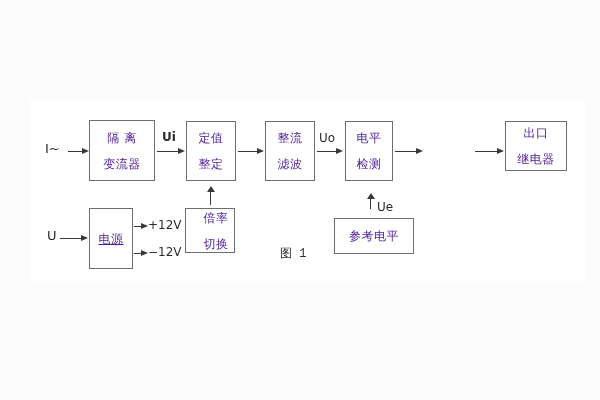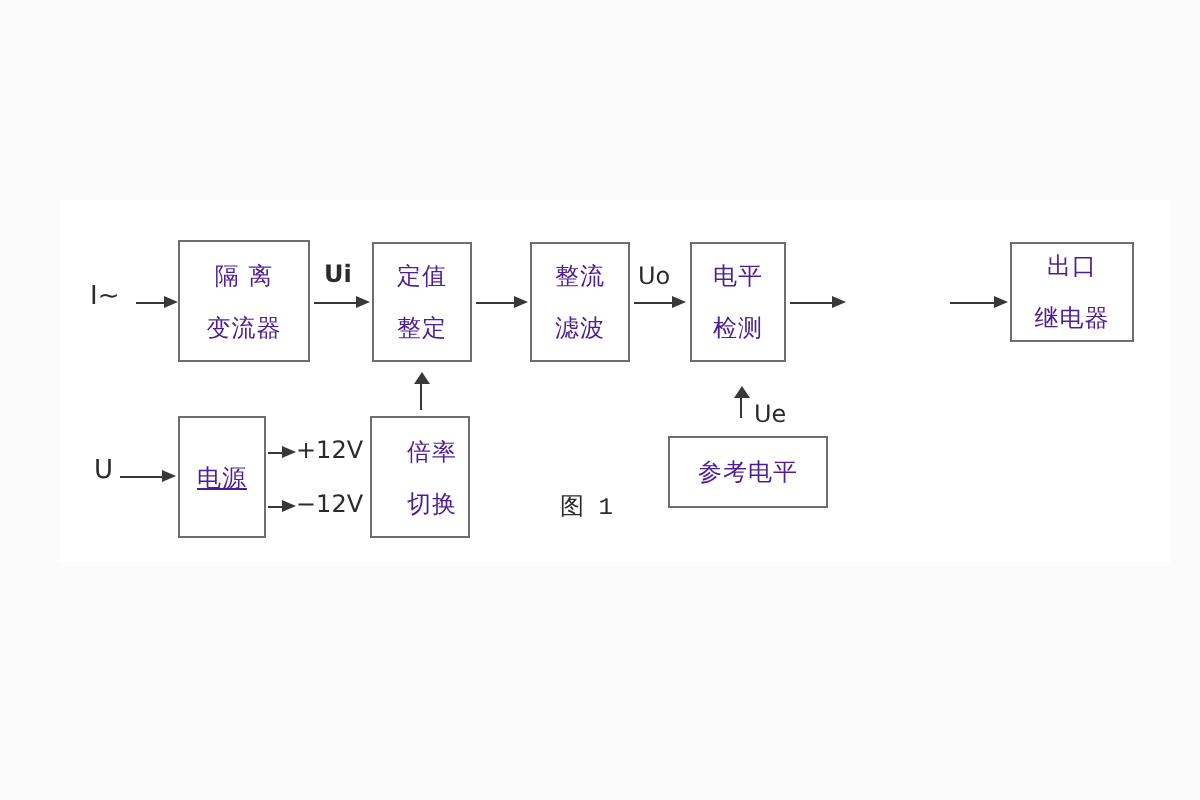--- a/index.html
+++ b/index.html
@@ -42,21 +42,21 @@
       <span class="ln">电平</span>
       <span class="ln">检测</span>
     </div>
     <div class="box" style="left:451px;top:21px;width:62px;height:50px;margin-left:24px;">
       <span class="ln">出口</span>
       <span class="ln">继电器</span>
     </div>
     <div class="box" style="left:59px;top:108px;width:44px;height:61px;text-decoration:underline;">
       <span class="ln">电源</span>
     </div>
-    <div class="box" style="left:155px;top:108px;width:50px;height:61px;padding-left:12px;">
+    <div class="box" style="left:155px;top:108px;width:50px;height:45px;padding-left:12px;">
       <span class="ln">倍率</span>
       <span class="ln">切换</span>
     </div>
     <div class="box" style="left:304px;top:118px;width:80px;height:36px;">
       <span class="ln">参考电平</span>
     </div>
 
     <div class="harrow" style="left:38px;top:47px;width:21px;">
         <span class="shaft"></span>
         <span class="head"></span>

